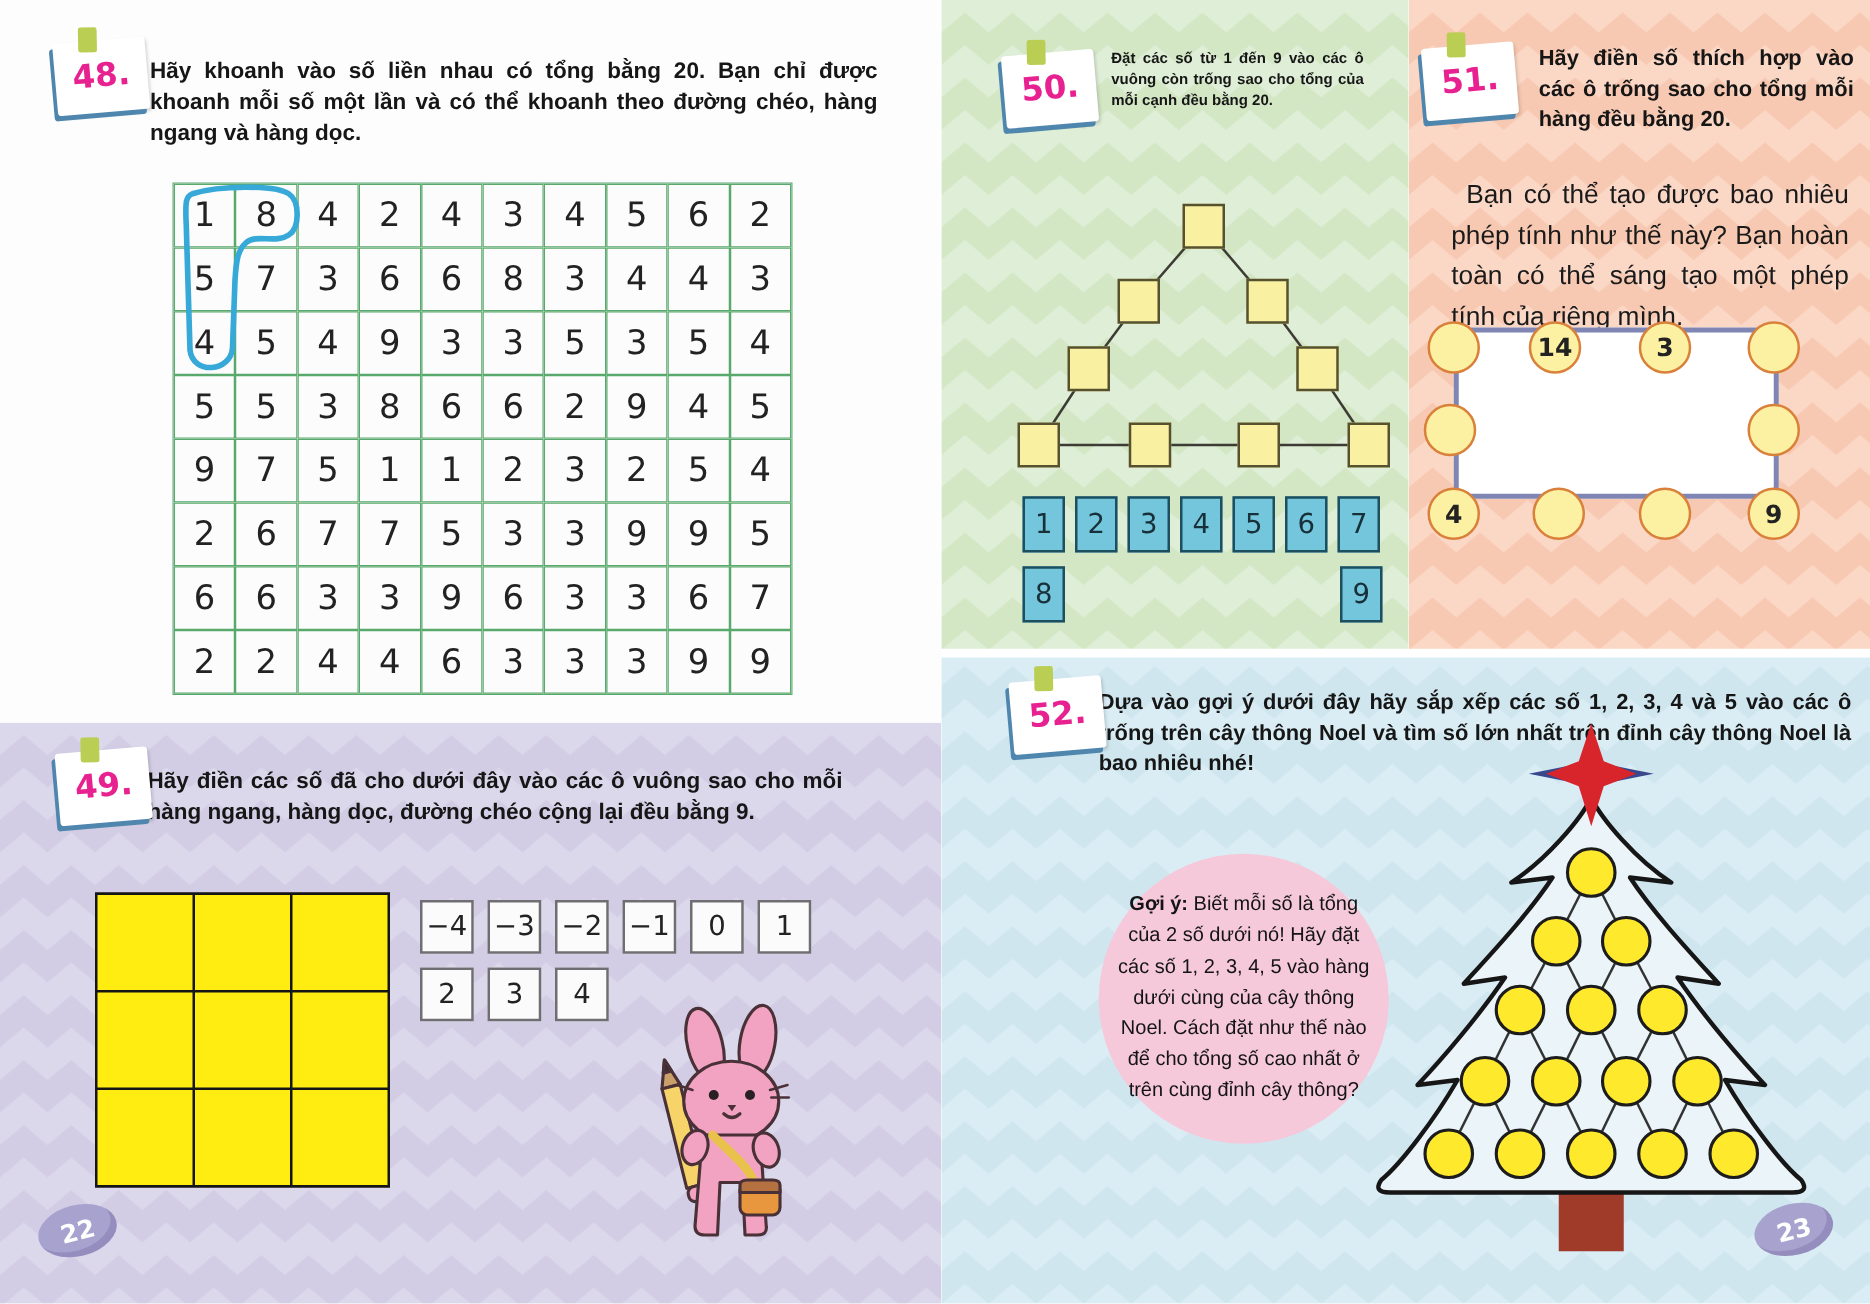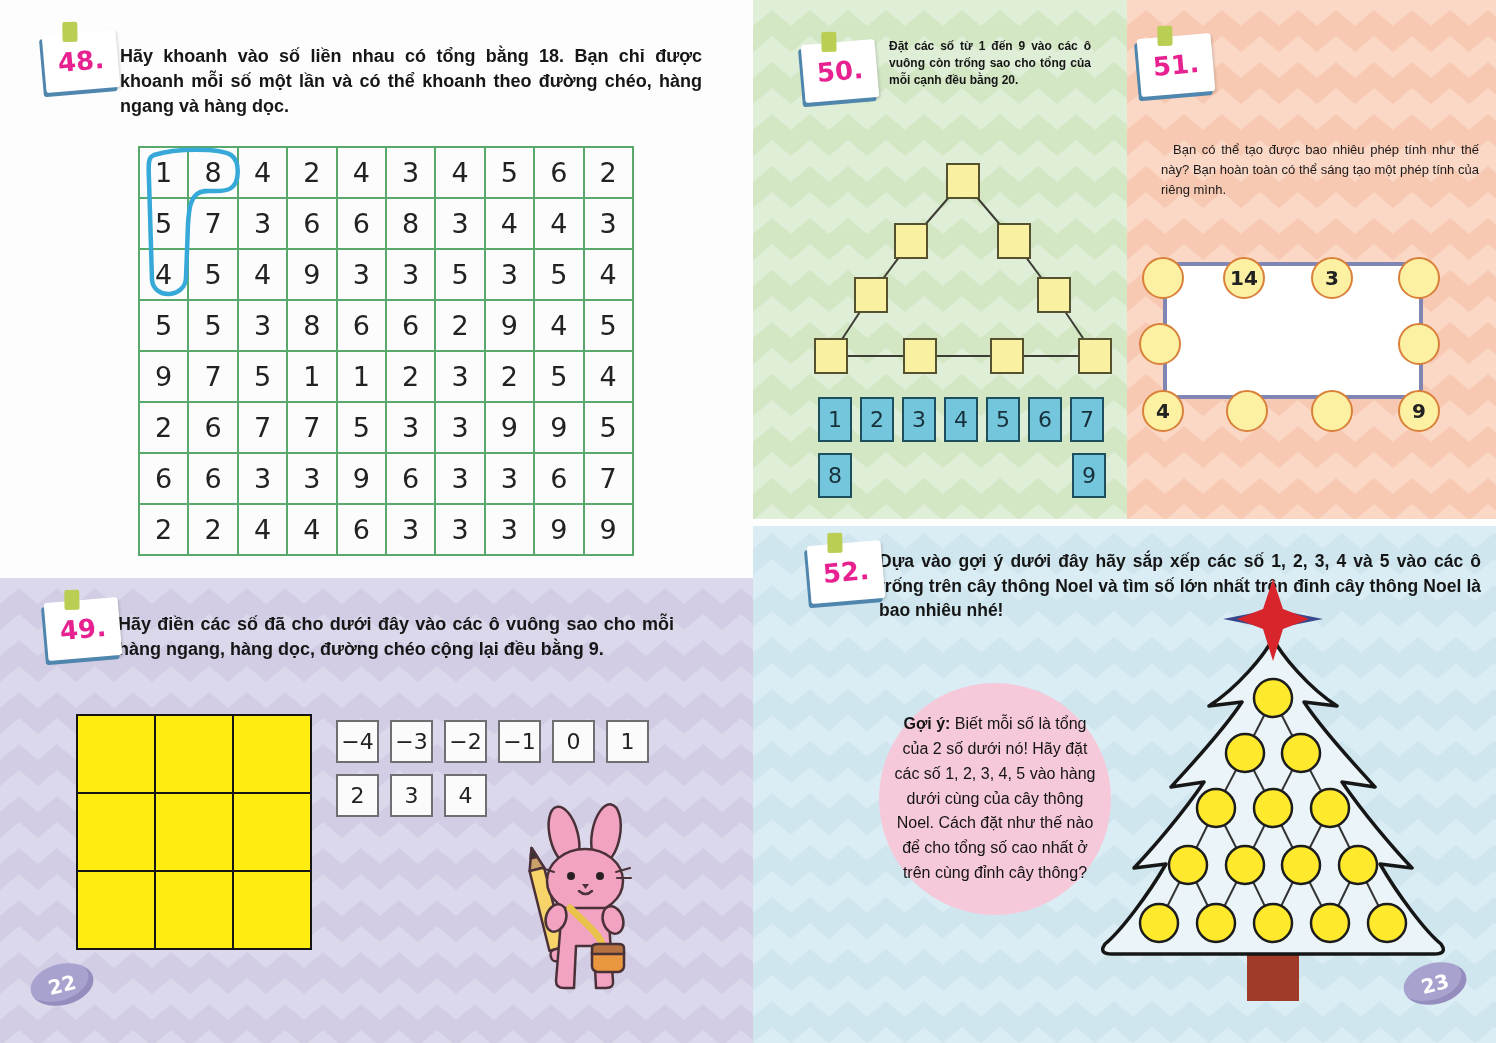--- a/index.html
+++ b/index.html
@@ -40,40 +40,40 @@
   .tile50 { width:34px; height:45px; background:#74c6dc; border:2px solid #1d4f5e; display:flex; align-items:center;
             justify-content:center; font-family:"DejaVu Sans",sans-serif; font-size:22px; font-weight:500; color:#17303a; }
   .t50row { position:absolute; display:flex; gap:8px; }
   .t50single { position:absolute; }
 
   
   .rectwhite { position:absolute; left:36px; top:262px; width:260px; height:137px; background:#fff; border:4px solid #7f86b4; }
   .circ51 { position:absolute; width:42px; height:42px; border-radius:50%; background:#fcf0a2; border:2.5px solid #d9813a;
             display:flex; align-items:center; justify-content:center; font-family:"DejaVu Sans",sans-serif;
             font-size:20px; font-weight:600; color:#222; z-index:3; }
-  .subtext51 { position:absolute; font-size:13px; font-weight:500; color:#1a1a1a; line-height:1.55;
+  .subtext51 { position:absolute; font-size:21px; font-weight:500; color:#1a1a1a; line-height:1.55;
                text-align:justify; text-indent:12px; }
 
   
   .hintcircle { position:absolute; left:126px; top:160px; width:232px; height:232px; border-radius:50%;
                 background:#f6c9da; display:flex; align-items:center; justify-content:center; z-index:4; }
   .hinttext { font-size:16px; font-weight:500; color:#141414; line-height:1.55; text-align:center; padding:0 14px; }
 
   .pageoval { position:absolute; width:64px; height:41px; border-radius:50%; background:#a8a2cf;
               box-shadow:inset -4px -5px 0 rgba(60,50,110,.18); display:flex; align-items:center; justify-content:center;
               color:#fff; font-weight:bold; font-size:20px; font-family:"DejaVu Sans",sans-serif; z-index:6; }
 </style>
 </head>
 <body>
 
 <div class="sec" id="secA" style="left:0;top:0;width:753px;height:578px;background:#fdfdfe;">
   <div class="note" style="left:44px;top:32px;">
     <span class="note-num">48.</span>
   </div>
-  <p class="ptext" style="left:120px;top:44px;width:582px;">Hãy khoanh vào số liền nhau có tổng bằng 18. Bạn chỉ được khoanh mỗi số một lần và có thể khoanh theo đường chéo, hàng ngang và hàng dọc.</p>
+  <p class="ptext" style="left:120px;top:44px;width:582px;">Hãy khoanh vào số liền nhau có tổng bằng 20. Bạn chỉ được khoanh mỗi số một lần và có thể khoanh theo đường chéo, hàng ngang và hàng dọc.</p>
 
   <div class="grid48">
       <div class="cell48">1</div>
       <div class="cell48">8</div>
       <div class="cell48">4</div>
       <div class="cell48">2</div>
       <div class="cell48">4</div>
       <div class="cell48">3</div>
       <div class="cell48">4</div>
       <div class="cell48">5</div>
@@ -300,20 +300,24 @@
         <pattern id="pat-orange" width="76" height="52" patternUnits="userSpaceOnUse">
       <rect width="76" height="52" fill="#fbd7c5"></rect>
       <path d="M0,26 L19,10 L38,26 L57,10 L76,26 L76,52 L57,36 L38,52 L19,36 L0,52 Z" fill="#f8c9b2"></path>
     </pattern>
       </defs>
     <rect width="100%" height="100%" fill="url(#pat-orange)"></rect>
   </svg>
 
   <div class="note" style="left:12px;top:36px;">
     <span class="note-num">51.</span>
+  </div>
+  <div class="ptext" style="left:26px;top:34px;width:330px;font-size:17.5px;">
+    <div class="floatspacer" style="width:78px;height:74px;"></div>
+    <span>Hãy điền số thích hợp vào các ô trống sao cho tổng mỗi hàng đều bằng 20.</span>
   </div>
   <p class="subtext51" style="left:34px;top:140px;width:318px;">Bạn có thể tạo được bao nhiêu phép tính như thế này? Bạn hoàn toàn có thể sáng tạo một phép tính của riêng mình.</p>
 
   <div class="rectwhite"></div>
   <div style="position:absolute;inset:0;margin-top:16px;">
       <div class="circ51" style="left: 15px; top: 241px;"></div>
       <div class="circ51" style="left: 96px; top: 241px;">14</div>
       <div class="circ51" style="left: 184px; top: 241px;">3</div>
       <div class="circ51" style="left: 271px; top: 241px;"></div>
       <div class="circ51" style="left: 12px; top: 307px;"></div>

